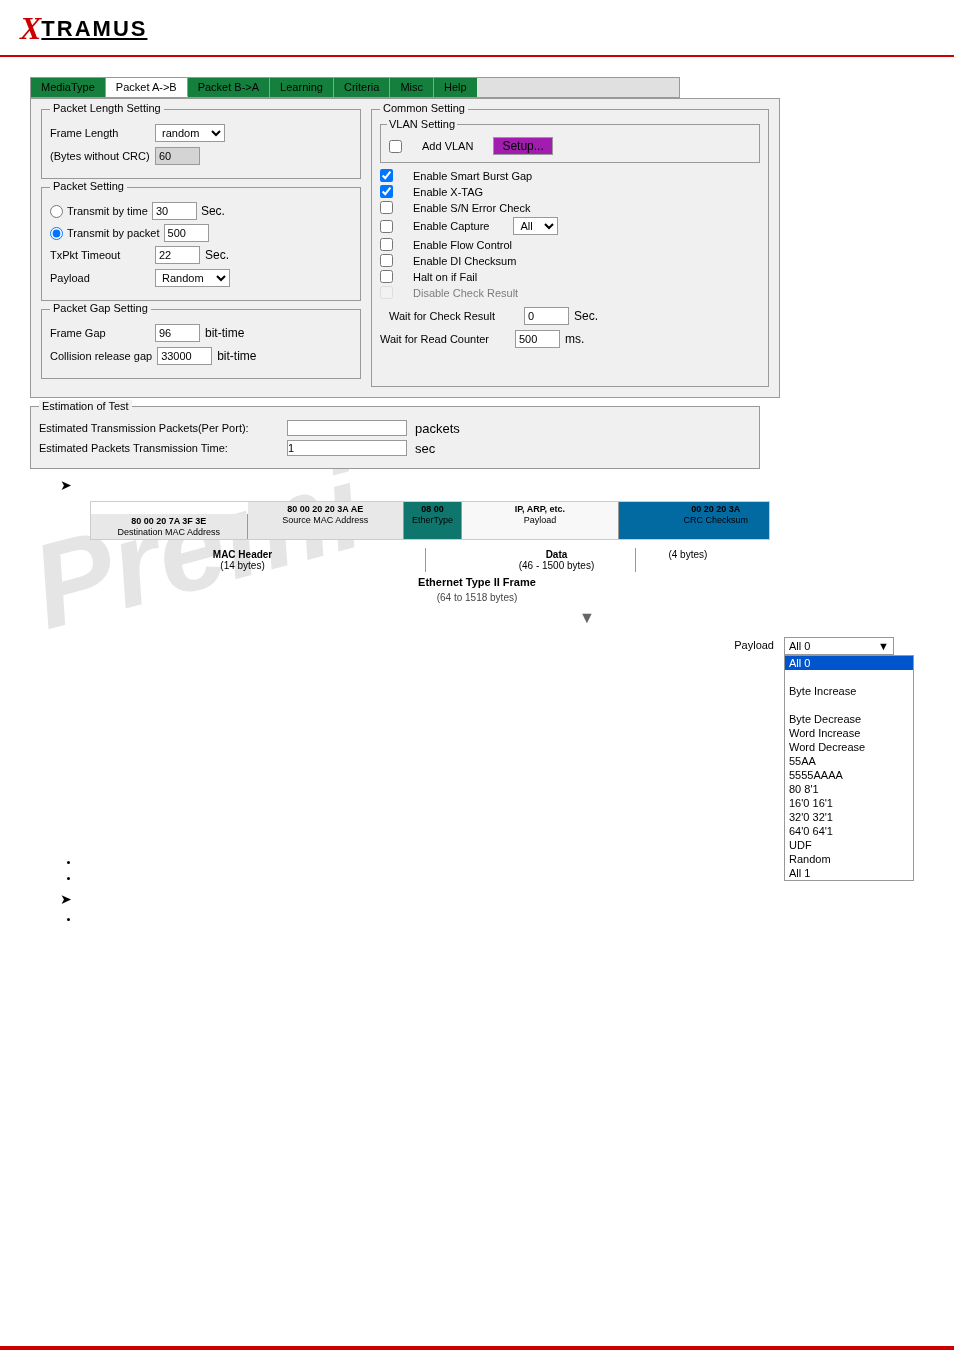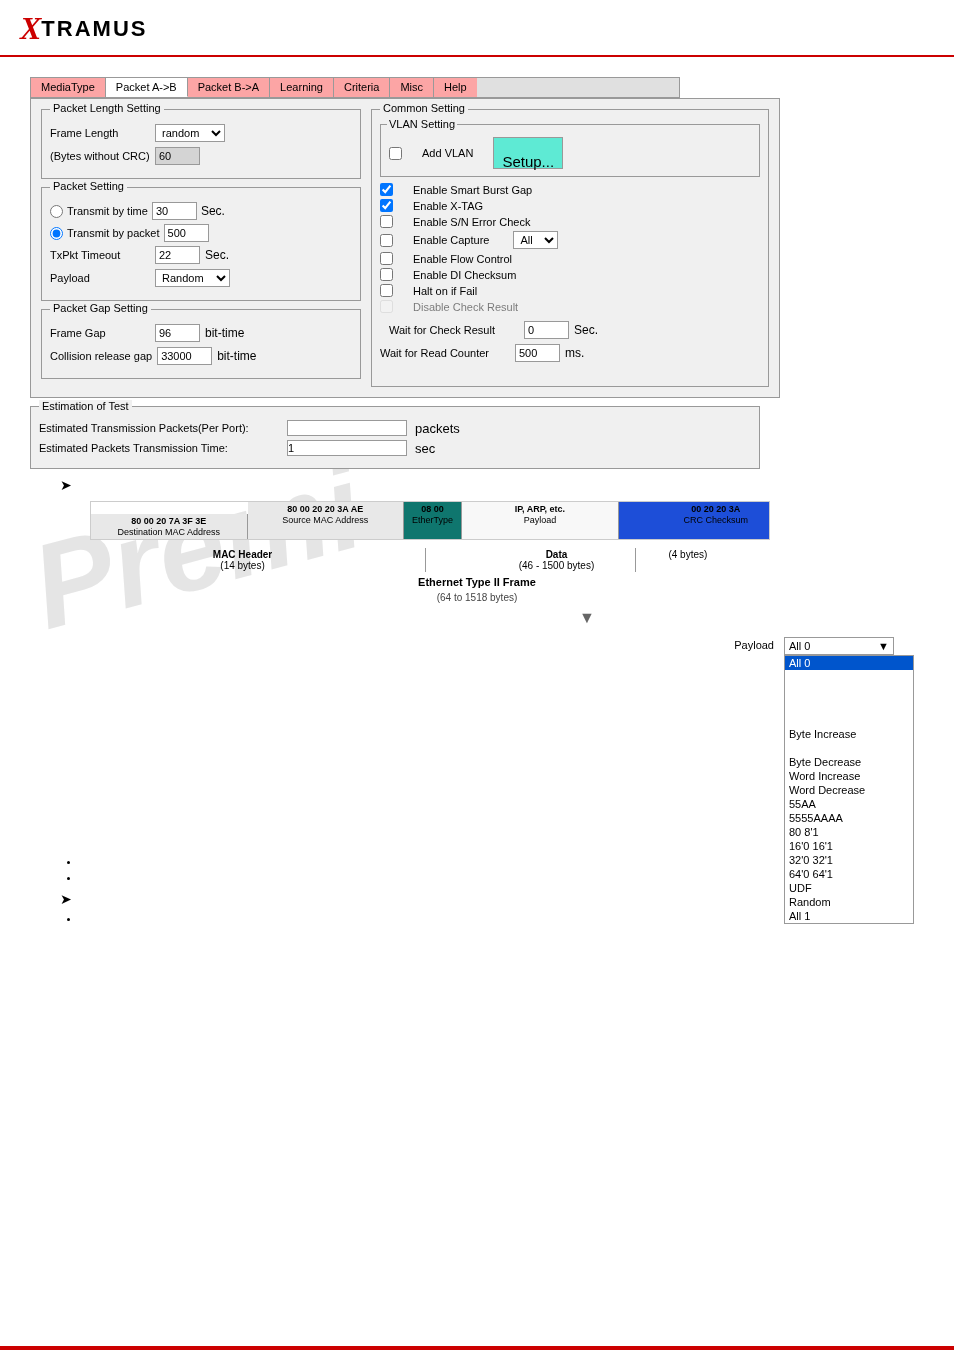--- a/index.html
+++ b/index.html
@@ -26,20 +26,21 @@
       font-weight: bold;
       font-style: italic;
       font-family: 'Times New Roman', serif;
     }
     .logo-tramus {
       color: #000000;
       font-size: 22px;
       font-weight: bold;
       font-family: 'Arial', sans-serif;
       letter-spacing: 2px;
+      text-decoration: underline;
     }
 
     
     .main-content {
       padding: 20px 30px;
       position: relative;
     }
 
     
     .tab-bar {
@@ -47,21 +48,21 @@
       border: 1px solid #999;
       background: #e0e0e0;
       width: 650px;
       margin-bottom: 0;
     }
     .tab {
       padding: 3px 10px;
       border-right: 1px solid #999;
       cursor: pointer;
       font-size: 11px;
-      background: #fca5a5;
+      background: #15803d;
     }
     .tab.active {
       background: #ffffff;
       border-bottom: 1px solid #ffffff;
     }
     .tab:last-child { border-right: none; }
 
     
     .panel-container {
       border: 1px solid #999;
@@ -217,21 +218,21 @@
       display: block;
       margin-bottom: 1px;
     }
     .frame-cell .cell-label {
       font-size: 9px;
       display: block;
     }
     .frame-cell.mac-header-bg { background: #e8e8e8; }
     .frame-cell.ether-bg { background: #0f766e; }
     .frame-cell.payload-bg { background: #f8f8f8; }
-    .frame-cell.crc-bg { background: #1d4ed8; padding-left: 48px; }
+    .frame-cell.crc-bg { background: #0369a1; padding-left: 48px; }
 
     .ethernet-frame-title {
       text-align: center;
       font-size: 11px;
       font-weight: bold;
       margin: 4px 0;
     }
     .ethernet-frame-subtitle {
       text-align: center;
       font-size: 10px;
@@ -272,23 +273,23 @@
       font-size: 11px;
     }
 
     
     .cb-disabled {
       opacity: 0.5;
     }
 
     .btn-setup {
       border: 1px solid #999;
-      background: #5eead4;
-      font-size: 15px;
-      padding: 15px 8px;
+      background: #a21caf;
+      font-size: 12px;
+      padding: 1px 8px;
       cursor: pointer;
       height: 18px;
     }
   </style>
 </head>
 <body>
 
 <div class="header">
   <span class="logo-x">X</span>
   <span class="logo-tramus">TRAMUS</span>
@@ -512,21 +513,21 @@
   <div style="margin: 10px 30px; display:flex; align-items:flex-start; gap:10px; position:relative; z-index:1; justify-content: flex-end;">
     <span style="font-size:11px; margin-top:2px;">Payload</span>
     <div style="position:relative;">
       <div style="border:1px solid #999; background:#fff; width:110px; height:18px; display:flex; align-items:center; justify-content:space-between; padding:0 4px; font-size:11px; cursor:pointer;">
         <span>All 0</span>
         <span>▼</span>
       </div>
 
       <div style="position:absolute; top:18px; left:0; width:130px; border:1px solid #999; background:#fff; z-index:20; font-size:11px;">
         <div style="padding:1px 4px; background:#0055cc; color:#fff;">All 0</div>
-        <div style="padding:15px 4px;margin-top:43px;">Byte Increase</div>
+        <div style="padding:15px 4px;">Byte Increase</div>
         <div style="padding:1px 4px;">Byte Decrease</div>
         <div style="padding:1px 4px;">Word Increase</div>
         <div style="padding:1px 4px;">Word Decrease</div>
         <div style="padding:1px 4px;">55AA</div>
         <div style="padding:1px 4px;">5555AAAA</div>
         <div style="padding:1px 4px;">80 8'1</div>
         <div style="padding:1px 4px;">16'0 16'1</div>
         <div style="padding:1px 4px;">32'0 32'1</div>
         <div style="padding:1px 4px;">64'0 64'1</div>
         <div style="padding:1px 4px;">UDF</div>

